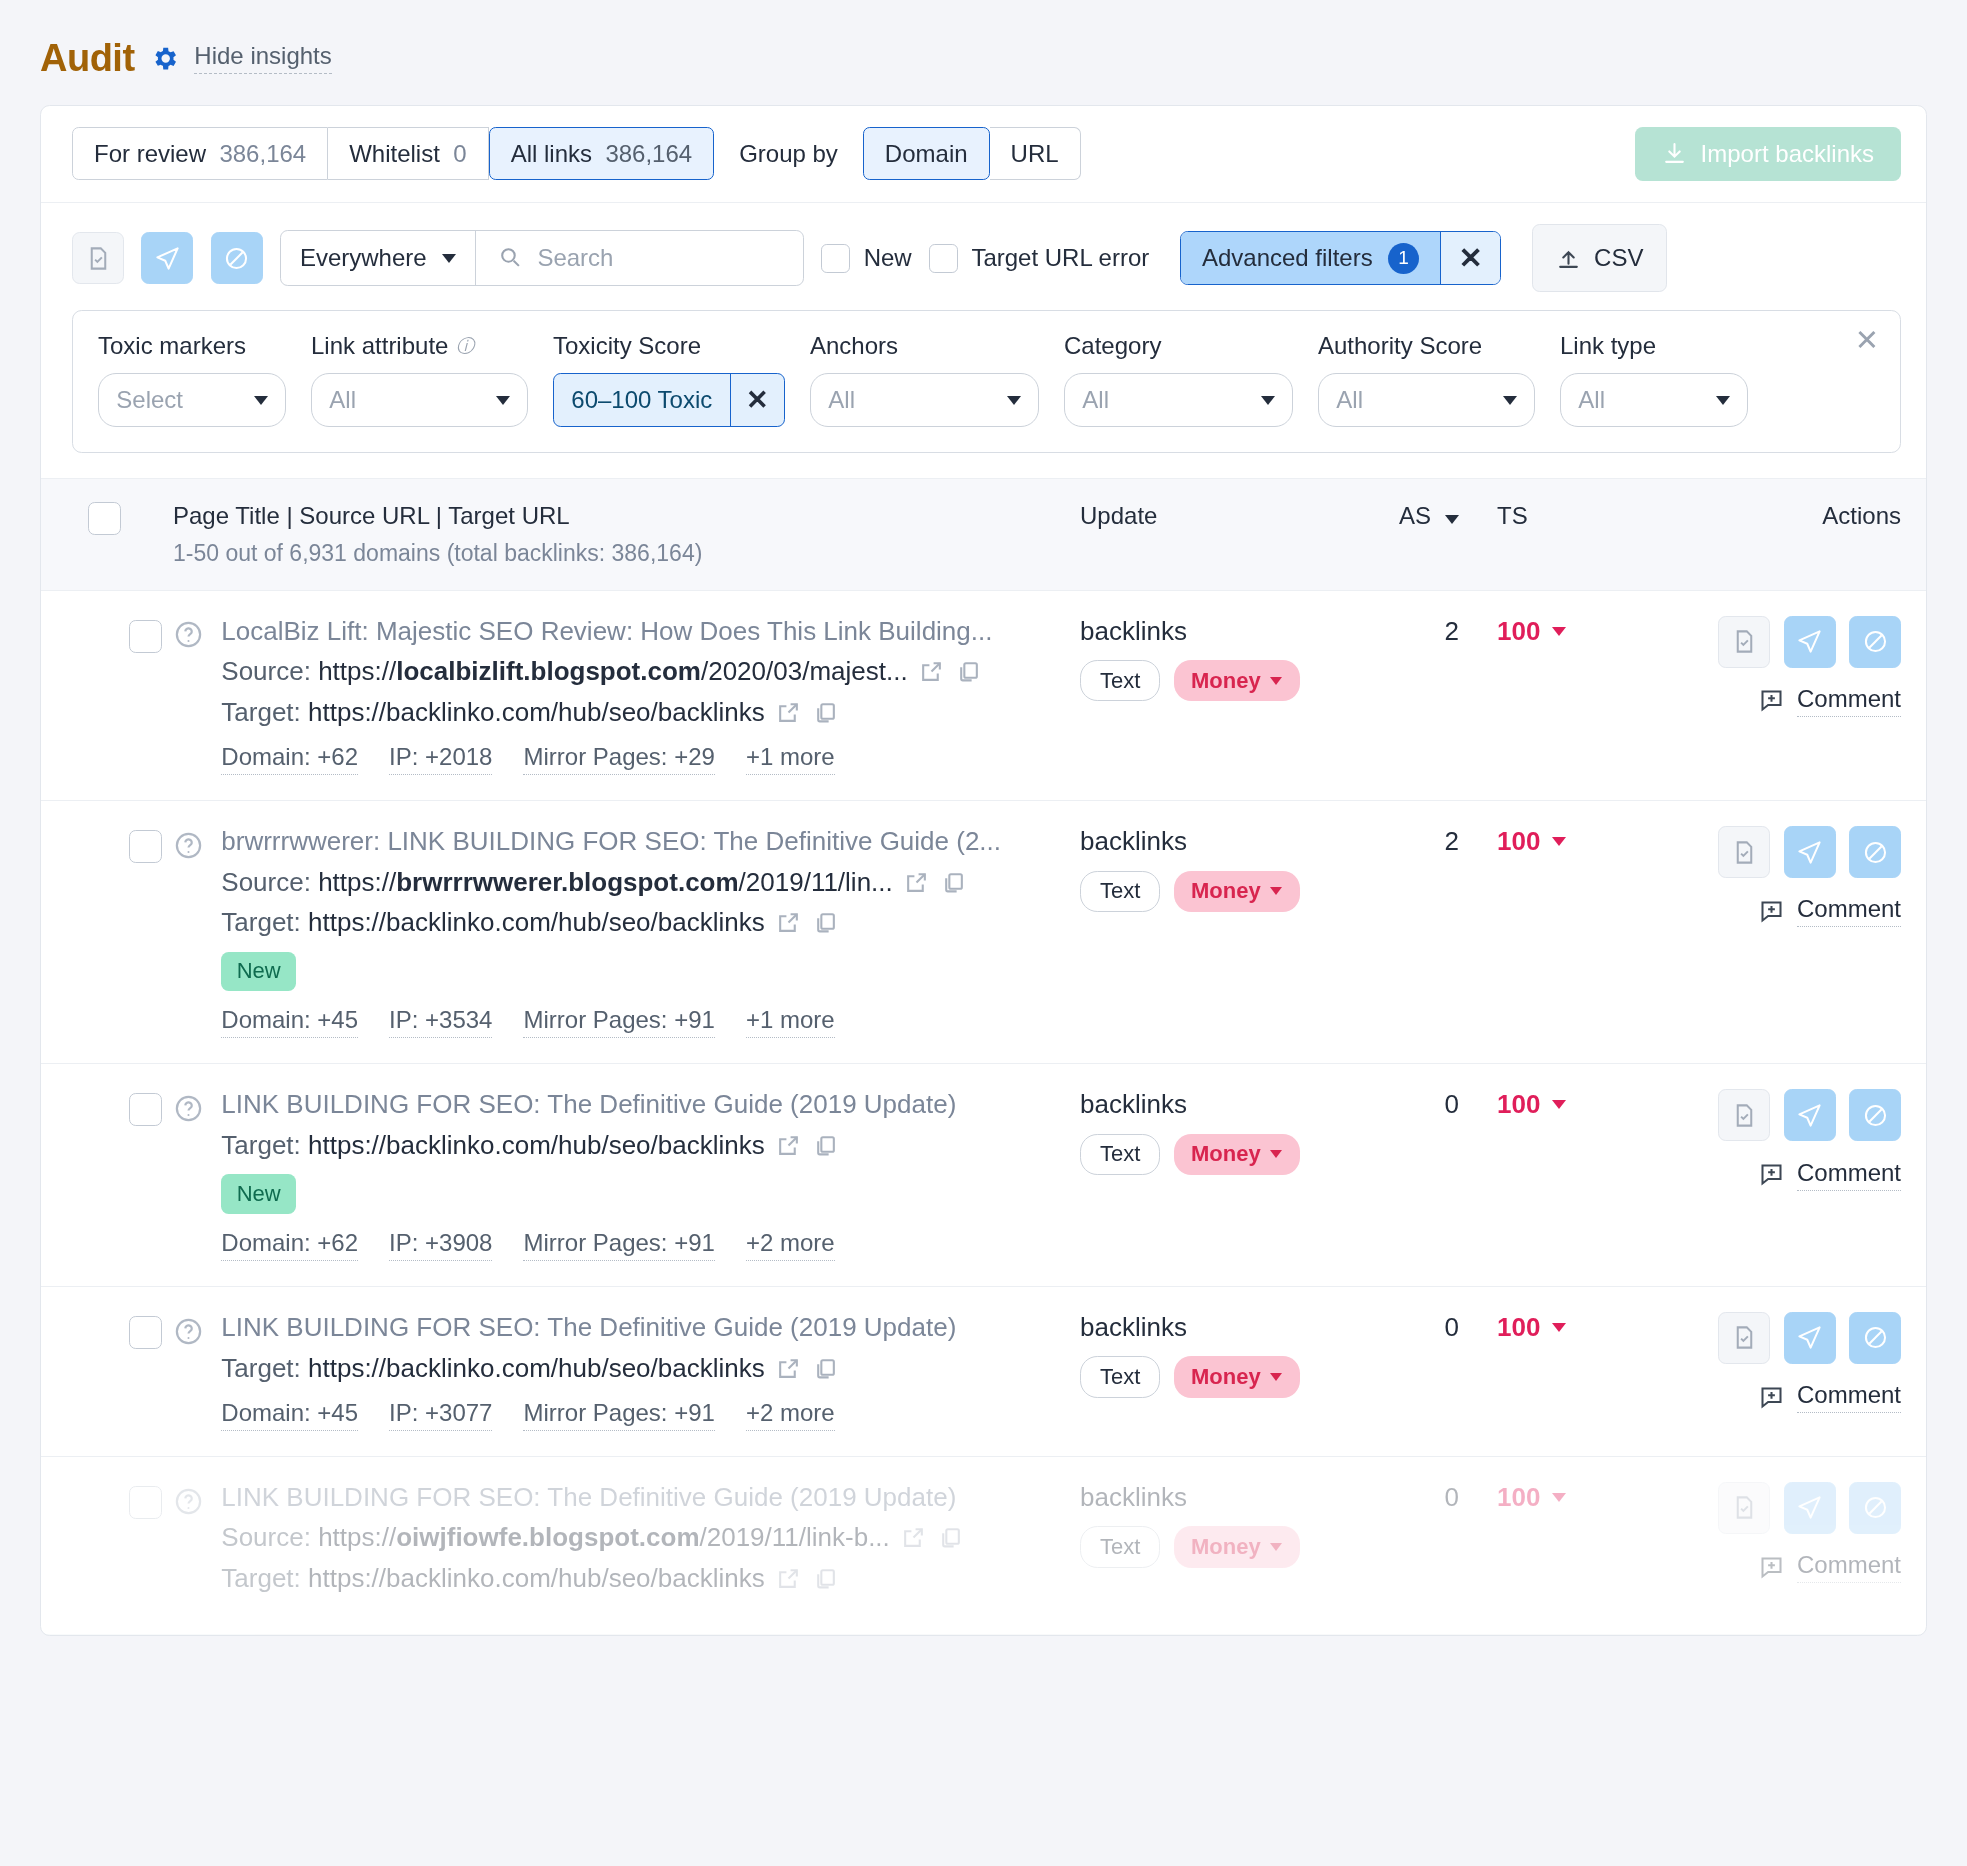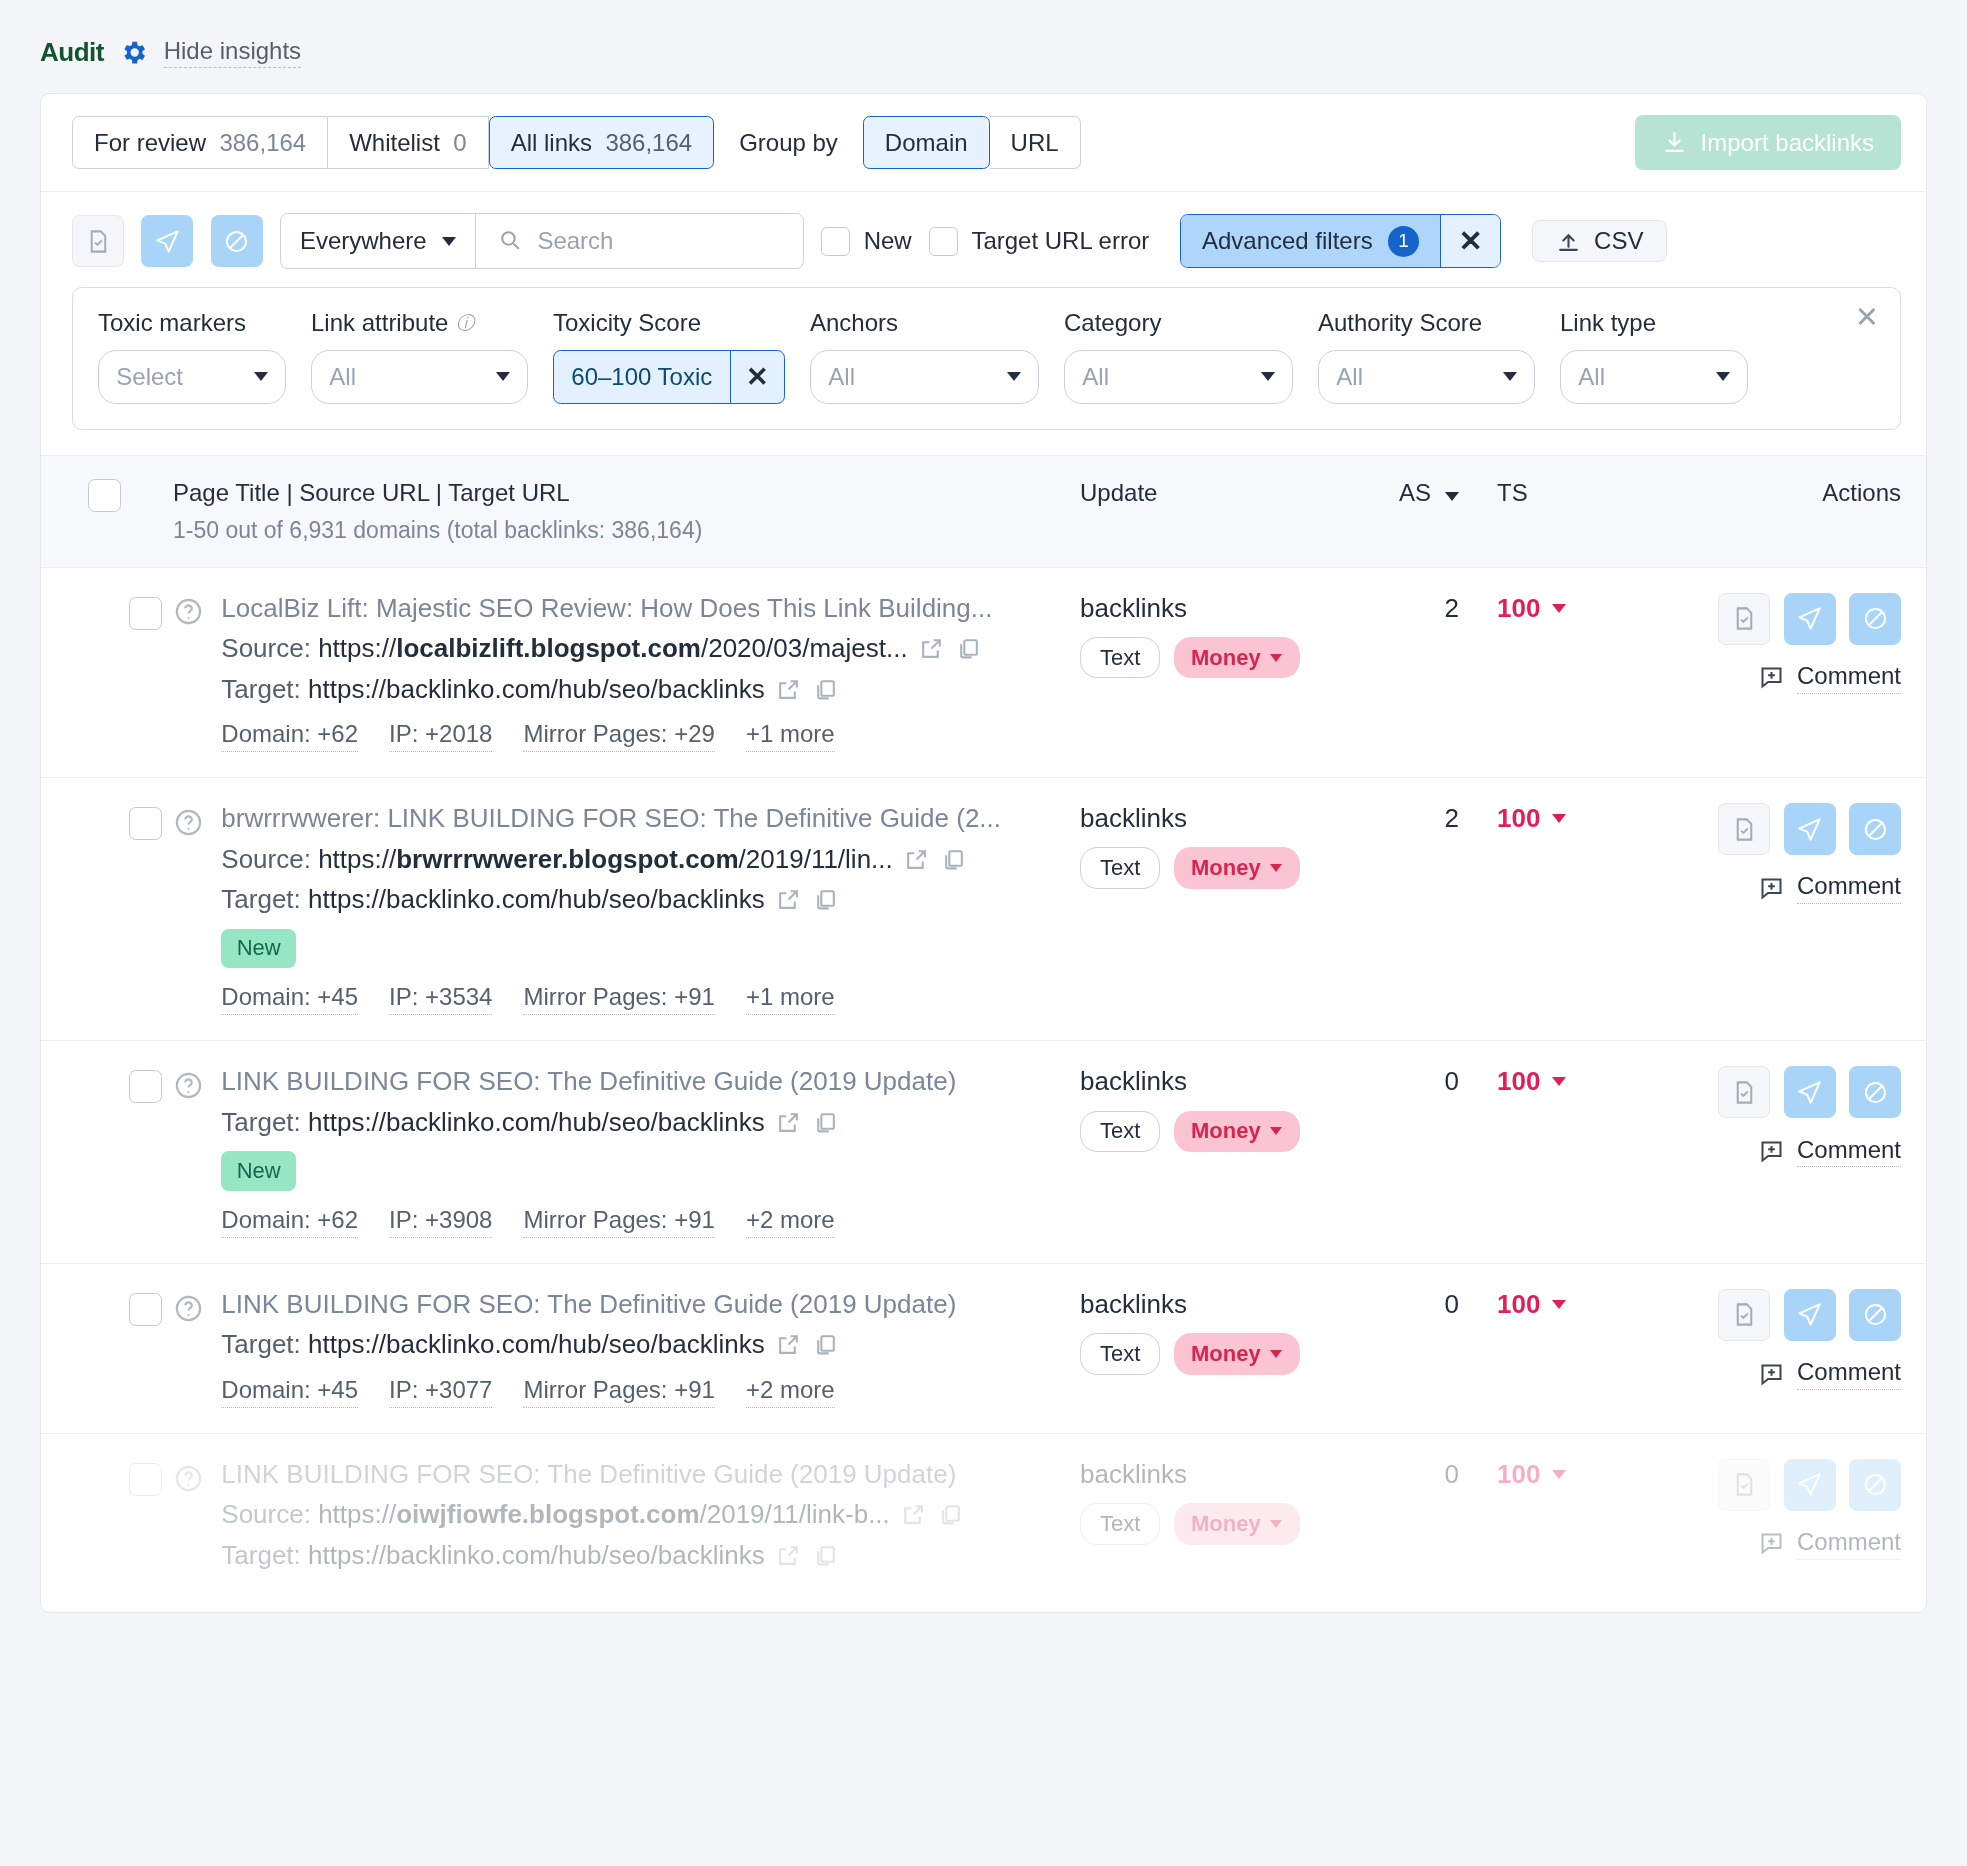--- a/index.html
+++ b/index.html
@@ -8,21 +8,21 @@
     background: #f4f5f9;
     font-family: "Liberation Sans", sans-serif;
     color: #242d3c;
   }
   body { width: 1967px; height: 1867px; overflow: hidden; }
 
   .page { padding: 27px 40px 0 40px; }
 
   
   .title-row { display: flex; align-items: center; gap: 15.4px; margin: 9.6px 0 25px 0; }
-  .page-title { font-size: 26px; font-weight: bold; letter-spacing: -0.5px; color: #14532d; }
+  .page-title { font-size: 38px; font-weight: bold; letter-spacing: -0.5px; color: #a16207; }
   .gear-icon { width: 29px; height: 29px; display: inline-block; color: #1763cc; }
   .hide-insights {
     font-size: 24px; color: #55606e;
     border-bottom: 1.9px dashed #b4bcc6; padding-bottom: 2.9px; cursor: pointer;
   }
 
   
   .card {
     background: #fff;
     border: 1px solid #e3e7ed;
@@ -130,21 +130,21 @@
     display: flex; align-items: center; justify-content: center;
   }
   .advf-x {
     background: #e3f0fd; display: flex; align-items: center; justify-content: center;
     padding: 0 17.3px; font-size: 29px; font-weight: bold; cursor: pointer;
     border-left: 1px solid #1763cc;
   }
   .csv-btn {
     display: flex; align-items: center; gap: 13.4px;
     border: 1px solid #e1e5eb; background: #f4f6f9; border-radius: 7.7px;
-    padding: 0 23px; height: 42px; font-size: 24px; cursor: pointer;
+    padding: 0 23px; height: 68px; font-size: 24px; cursor: pointer;
     margin-left: 13.4px;
   }
   .up-icon { width: 25px; height: 25px; }
 
   
   .advpanel {
     margin: 7.7px 25px 25px 31px;
     border: 1px solid #d8dde4; border-radius: 9.6px;
     padding: 21px 25px 25px 25px;
     display: flex; gap: 25px; position: relative;

